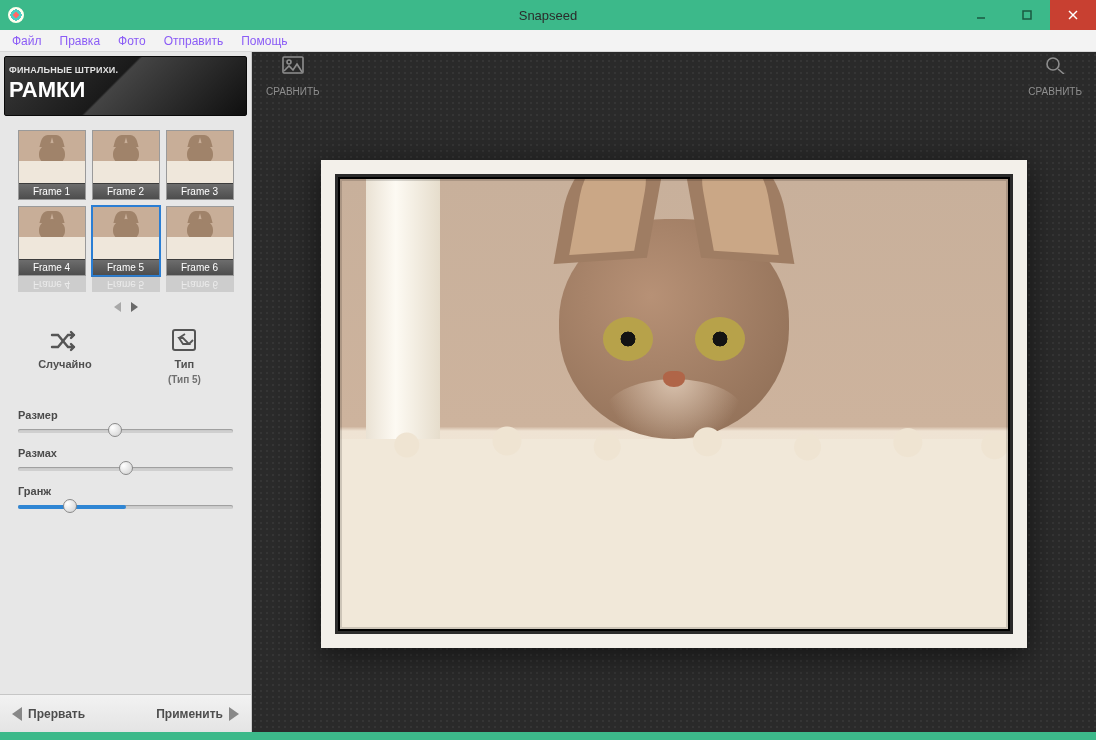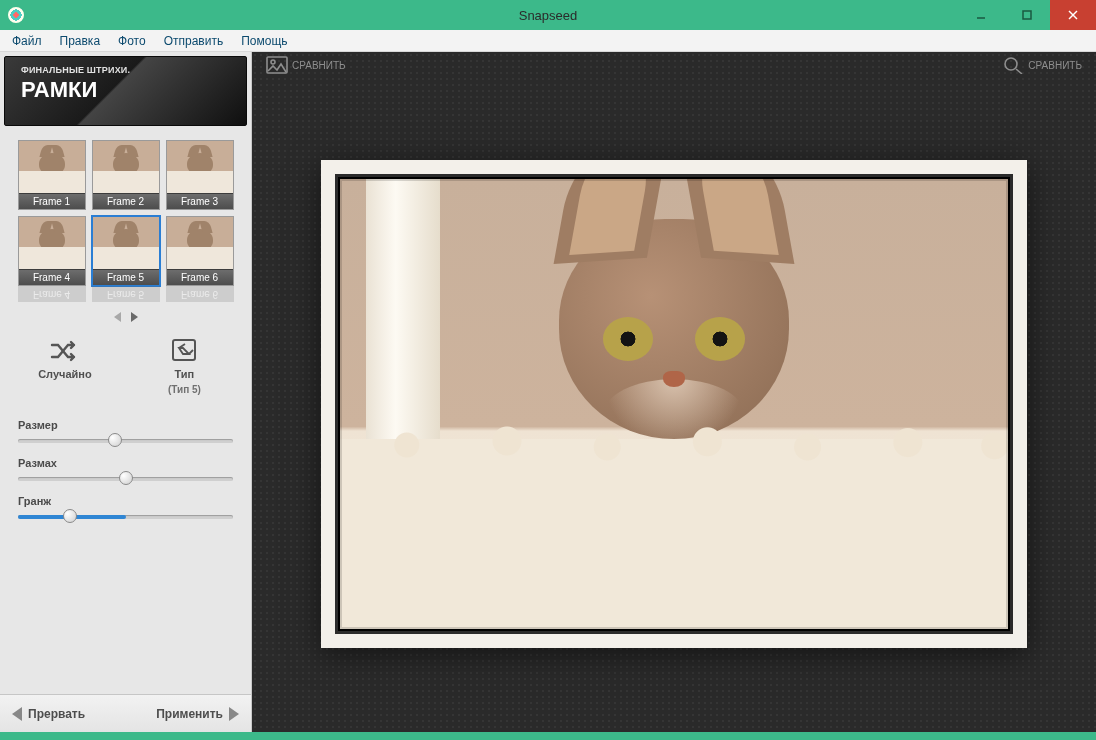--- a/index.html
+++ b/index.html
@@ -9,29 +9,29 @@
 .titlebar { height: 30px; background: #3cb98a; display: flex; align-items: center; position: relative; }
 .titlebar .appicon { width: 16px; height: 16px; margin-left: 8px; background: radial-gradient(circle at 50% 50%, #ff6b6b 0 25%, #4ecdc4 25% 50%, #ffe 50% 75%, #95e 75%); border-radius: 50%; }
 .titlebar .title { position: absolute; left: 0; right: 0; text-align: center; color: #2b2b2b; font-size: 13px; pointer-events: none; }
 .titlebar .winbtns { margin-left: auto; display: flex; height: 100%; }
 .titlebar .winbtn { width: 46px; display: flex; align-items: center; justify-content: center; color: #1a5940; font-size: 14px; cursor: pointer; }
 .titlebar .winbtn.close { background: #c84031; color: #fff; }
 .titlebar .winbtn svg { width: 10px; height: 10px; }
 
 
 .menubar { height: 22px; background: #f3f3f3; display: flex; align-items: center; padding: 0 6px; gap: 6px; border-bottom: 1px solid #d8d8d8; }
-.menubar .menuitem { font-size: 12px; color: #0c4a6e; padding: 2px 6px; cursor: pointer; }
+.menubar .menuitem { font-size: 12px; color: #8b5cf6; padding: 2px 6px; cursor: pointer; }
 
 
 .client { height: calc(740px - 30px - 22px - 8px); background: #fff; display: flex; }
 .footerbar { height: 8px; background: #3cb98a; }
 
 
 .sidebar { width: 252px; background: #e7e7e7; display: flex; flex-direction: column; border-right: 1px solid #c8c8c8; }
-.sidebar-head { height: 70px; background: linear-gradient(135deg, #3a3a3a 0%, #1a1a1a 45%, #444 46%, #0f0f0f 100%); color: #fff; padding: 8px 16px; position: relative; border: 1px solid #0a0a0a; margin: 4px 4px 4px 4px; border-radius: 2px; }
+.sidebar-head { height: 60px; background: linear-gradient(135deg, #3a3a3a 0%, #1a1a1a 45%, #444 46%, #0f0f0f 100%); color: #fff; padding: 8px 4px; position: relative; border: 1px solid #0a0a0a; margin: 4px 4px 4px 4px; border-radius: 2px; }
 .sidebar-head .small { font-size: 9px; font-weight: bold; letter-spacing: .2px; color: #e2e2e2; }
 .sidebar-head .big { font-size: 22px; font-weight: bold; margin-top: 2px; }
 
 .frames-wrap { padding: 6px 6px 0 6px; display: flex; flex-direction: column; align-items: center; }
 
 .frames { display: grid; grid-template-columns: repeat(3, 1fr); gap: 6px; padding: 4px 8px 0 8px; }
 .frame { width: 68px; background: #fff; border: 1px solid #9a9a9a; cursor: pointer; }
 .frame .thumb { width: 100%; height: 52px; background: #c8ae98; position: relative; overflow: hidden; }
 .frame .thumb::after { content:""; position:absolute; left:0; right:0; bottom:0; height:22px; background:#efe7db; }
 .frame .thumb .cat { position:absolute; left:50%; top:12px; transform:translateX(-50%); width:26px; height:22px; background:#a0836a; border-radius:50% 50% 45% 45%; }
@@ -66,21 +66,21 @@
 .sidebar-footer { margin-top:auto; height:38px; border-top:1px solid #c6c6c6; background:linear-gradient(#f2f2f2,#e4e4e4); display:flex; align-items:center; padding:0 12px; }
 .sidebar-footer .fbtn { display:flex; align-items:flex-start; gap:6px; cursor:pointer; font-size:12px; font-weight:bold; color:#4d4d4d; }
 .sidebar-footer .spacer { flex:1; }
 .sidebar-footer .tri { width:0; height:0; border-top:7px solid transparent; border-bottom:7px solid transparent; }
 .sidebar-footer .tri.left { border-right:10px solid #888; }
 .sidebar-footer .tri.right { border-left:10px solid #888; }
 
 
 .canvas { flex:1; background: #2a2a2a; background-image: radial-gradient(#353535 1px, transparent 1px); background-size: 6px 6px; display:flex; flex-direction:column; }
 .canvas-toolbar { height:44px; display:flex; align-items:flex-start; padding:4px 14px; }
-.ct-btn { display:flex; flex-direction:row; align-items:center; gap:4px; color:#8e8e8e; font-size:10px; cursor:pointer; }
+.ct-btn { display:flex; flex-direction:column; align-items:center; gap:12px; color:#8e8e8e; font-size:10px; cursor:pointer; }
 .ct-btn svg { width:22px; height:18px; fill:none; stroke:#8e8e8e; stroke-width:1.6; }
 .ct-spacer { flex:1; }
 
 .canvas-stage { flex:1; display:flex; align-items:center; justify-content:center; padding: 20px 40px 40px 40px; }
 .photo-frame { background:#f3f0ea; padding:14px; box-shadow: 0 6px 30px rgba(0,0,0,.55); }
 .photo-inner { border: 3px solid #2b2b2b; padding:2px; background:#000; position:relative; }
 .photo { width: 668px; height: 450px; background: linear-gradient(#c8b09b 0%, #cdb39d 55%, #efe3d3 56%, #f4eee2 100%); position:relative; overflow:hidden; }
 
 
 .cat-body { position:absolute; left:50%; transform:translateX(-50%); top:40px; }

